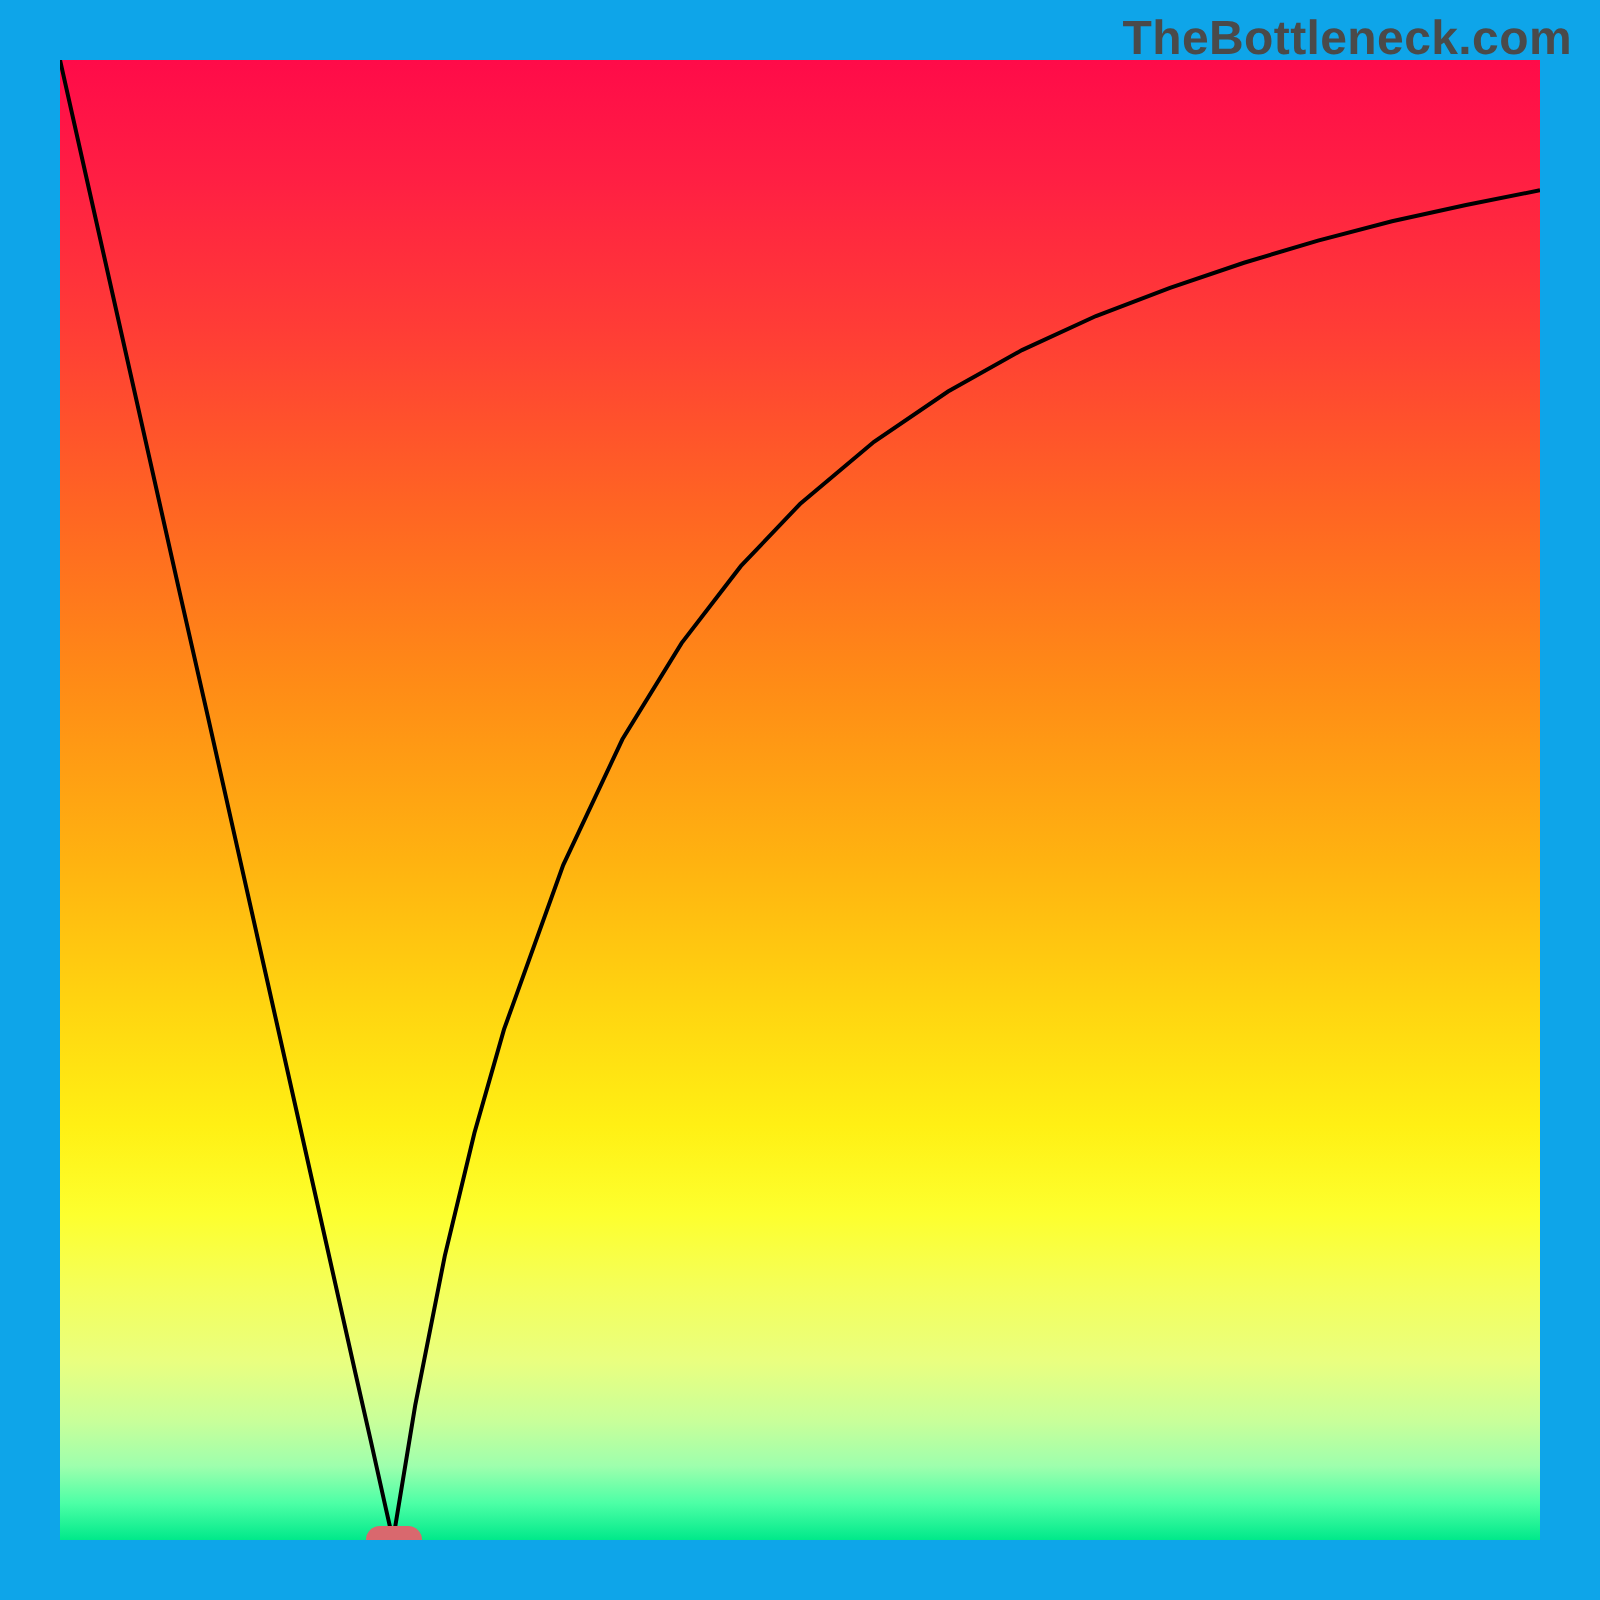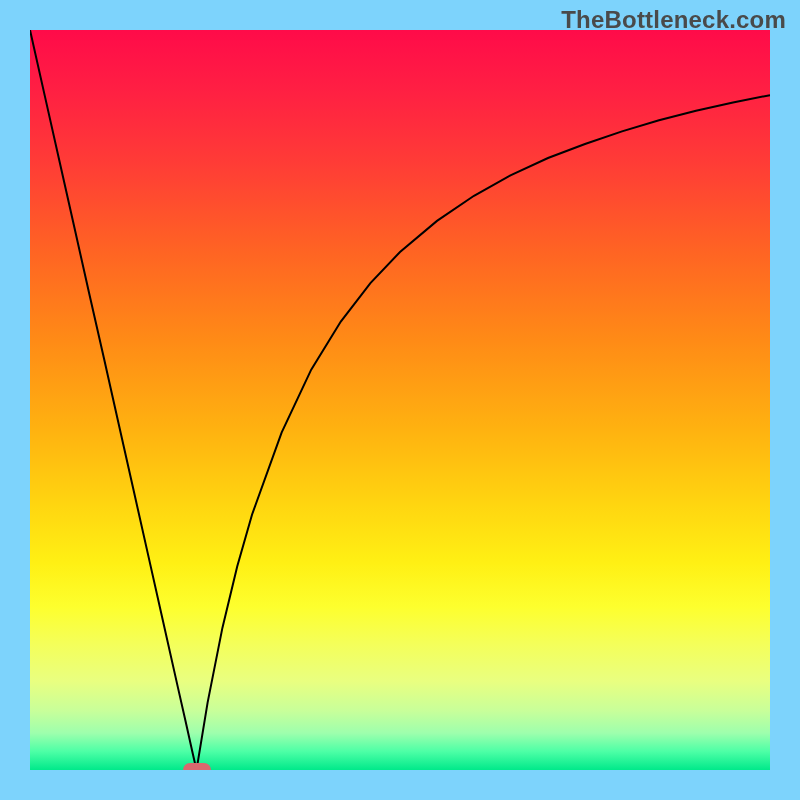--- a/index.html
+++ b/index.html
@@ -8,21 +8,21 @@
     width: 800px;
     height: 800px;
     background: #000;
     font-family: Arial, Helvetica, sans-serif;
     overflow: hidden;
   }
   .frame {
     position: relative;
     width: 800px;
     height: 800px;
-    background: #7dd3fc;
+    background: #0ea5e9;
   }
   .watermark {
     position: absolute;
     top: 6px;
     right: 14px;
     color: #4a4a4a;
     font-size: 24px;
     font-weight: 600;
     letter-spacing: 0.2px;
     z-index: 50;

